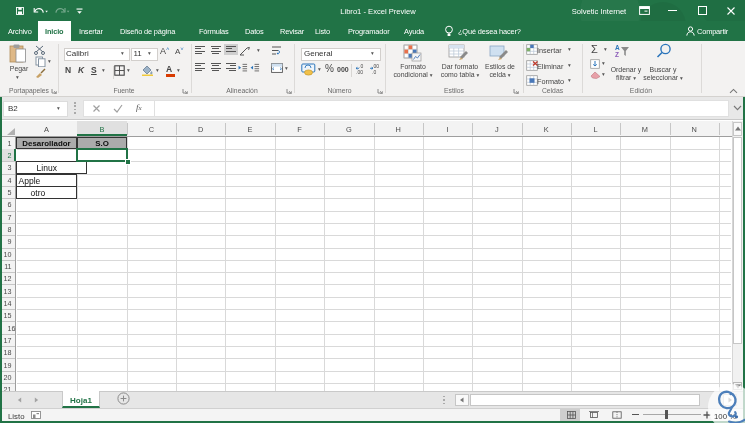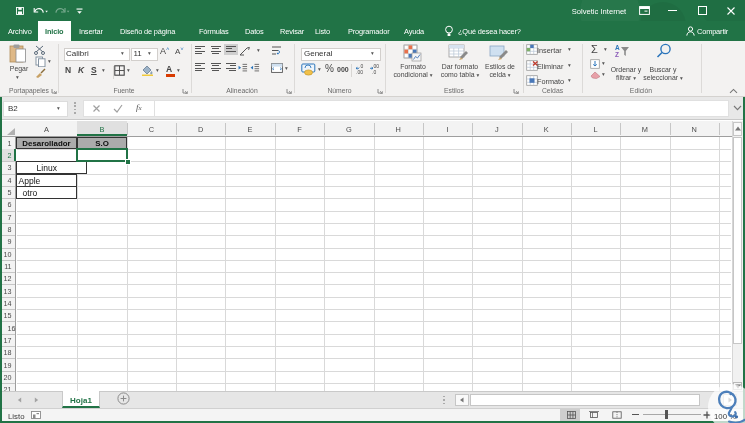--- a/index.html
+++ b/index.html
@@ -33,20 +33,21 @@
 </svg>
 <svg class="a" style="left:55px;top:5px;opacity:0.4;" width="15" height="11" viewBox="0 0 15 11">
 <path d="M10 3 L10 7 L6 7" fill="none" stroke="#fff" stroke-width="1.1"></path>
 <path d="M9.4 6.4 C8.2 3.8 5 2.8 2.8 4.2 C1.6 5 1 6.2 0.9 7.6" fill="none" stroke="#fff" stroke-width="1.2"></path>
 <path d="M11.8 5.8 l2.6 0 l-1.3 1.8 z" fill="#fff"></path>
 </svg>
 <svg class="a" style="left:76px;top:7.5px;" width="7" height="7" viewBox="0 0 7 7">
 <rect x="0.5" y="0.5" width="6" height="1.1" fill="#fff"></rect>
 <path d="M1.2 3.2 l4.6 0 l-2.3 2.6 z" fill="#fff"></path>
 </svg>
+<div class="a" style="left:280px;top:6.5px;width:196px;text-align:center;color:#fff;font-size:7.6px;">Libro1  -  Excel Preview</div>
 <div class="a" style="left:570px;top:6.5px;width:58px;text-align:center;color:#fff;font-size:7.6px;">Solvetic Internet</div>
 <svg class="a" style="left:639px;top:6px;" width="11" height="9" viewBox="0 0 11 9">
 <rect x="0.6" y="0.6" width="9.8" height="7.8" fill="none" stroke="#fff" stroke-width="1"></rect>
 <rect x="0.6" y="0.6" width="9.8" height="2.4" fill="#fff"></rect>
 <rect x="5.5" y="4.6" width="3" height="1" fill="#fff"></rect>
 </svg>
 <div class="a" style="left:668px;top:9.5px;width:9px;height:1.2px;background:#fff;"></div>
 <div class="a" style="left:697.5px;top:6px;width:7px;height:7px;border:1.1px solid #fff;"></div>
 <svg class="a" style="left:726px;top:5.5px;" width="10" height="10" viewBox="0 0 10 10">
 <path d="M1.5 1.5 L8.5 8.5 M8.5 1.5 L1.5 8.5" stroke="#fff" stroke-width="1.1"></path>
@@ -424,21 +425,21 @@
 <div class="hline" style="left:16.6px;top:333.7px;width:714.9px;"></div>
 <div class="hline" style="left:16.6px;top:346.0px;width:714.9px;"></div>
 <div class="hline" style="left:16.6px;top:358.4px;width:714.9px;"></div>
 <div class="hline" style="left:16.6px;top:370.7px;width:714.9px;"></div>
 <div class="hline" style="left:16.6px;top:383.0px;width:714.9px;"></div>
 <div class="a" style="left:15.6px;top:136.6px;width:61.8px;height:12.3px;background:#ababab;border:1px solid #333;box-sizing:border-box;color:#0d0d0d;font-weight:bold;font-size:7.9px;text-align:center;line-height:11px;">Desarollador</div>
 <div class="a" style="left:77.4px;top:136.6px;width:49.4px;height:12.3px;background:#ababab;border:1px solid #333;box-sizing:border-box;color:#0d0d0d;font-weight:bold;font-size:7.9px;text-align:center;line-height:11px;">S.O</div>
 <div class="a" style="left:15.6px;top:148.9px;width:61.8px;height:13.3px;background:#fff;border:1px solid #333;box-sizing:border-box;color:#111;font-size:8.5px;line-height:12px;padding-left:2px;margin-top:16px;">Microsoft</div>
 <div class="a" style="left:15.6px;top:161.2px;width:71px;height:13.3px;background:#fff;border:1px solid #333;box-sizing:border-box;color:#111;font-size:8.5px;line-height:12px;padding-left:20px;">Linux</div>
 <div class="a" style="left:15.6px;top:173.6px;width:61.8px;height:13.3px;background:#fff;border:1px solid #333;box-sizing:border-box;color:#111;font-size:8.5px;line-height:12px;padding-left:2px;">Apple</div>
-<div class="a" style="left:15.6px;top:185.9px;width:61.8px;height:13.3px;background:#fff;border:1px solid #333;box-sizing:border-box;color:#111;font-size:8.5px;line-height:12px;padding-left:6px;">otro</div>
+<div class="a" style="left:15.6px;top:185.9px;width:61.8px;height:13.3px;background:#fff;border:1px solid #333;box-sizing:border-box;color:#111;font-size:8.5px;line-height:12px;padding-left:14px;">otro</div>
 <div class="a" style="left:76.4px;top:147.9px;width:51.4px;height:14.3px;border:2px solid #217346;box-sizing:border-box;background:#fff;"></div>
 <div class="a" style="left:124.8px;top:159.2px;width:4px;height:4px;background:#217346;border:1px solid #fff;"></div>
 <div class="a" style="left:731.5px;top:120.5px;width:11.5px;height:270.7px;background:#f1f1f1;border-left:1px solid #d6d6d6;box-sizing:border-box;"></div>
 <div class="a" style="left:733.0px;top:121.5px;width:9px;height:14px;background:#f9f9f9;border:1px solid #c6c6c6;box-sizing:border-box;"></div>
 <svg class="a" style="left:734.5px;top:125.5px;" width="6" height="5" viewBox="0 0 6 5">
       <path d="M3 0.5 L6 4.5 L0 4.5 Z" fill="#777"></path>
     </svg>
 <div class="a" style="left:733.0px;top:137px;width:9px;height:207px;background:#fff;border:1px solid #c6c6c6;box-sizing:border-box;"></div>
 <div class="a" style="left:733.0px;top:382.4px;width:9px;height:8px;background:#f5f5f5;border:1px solid #b8b8b8;box-sizing:border-box;"></div>
 <svg class="a" style="left:734.5px;top:384.4px;" width="6" height="5" viewBox="0 0 6 5">

